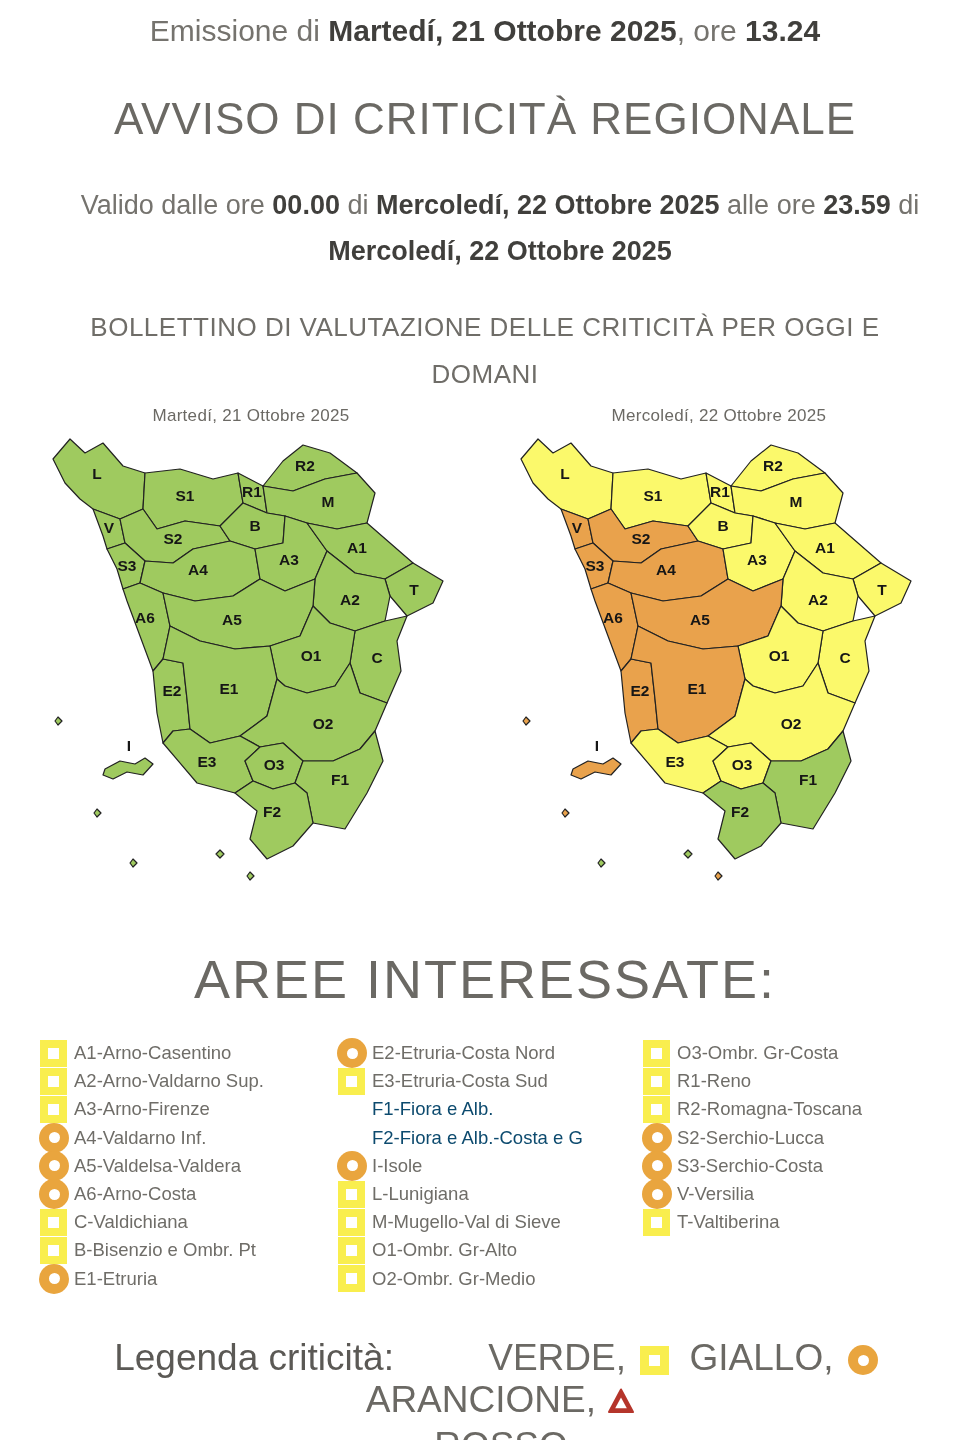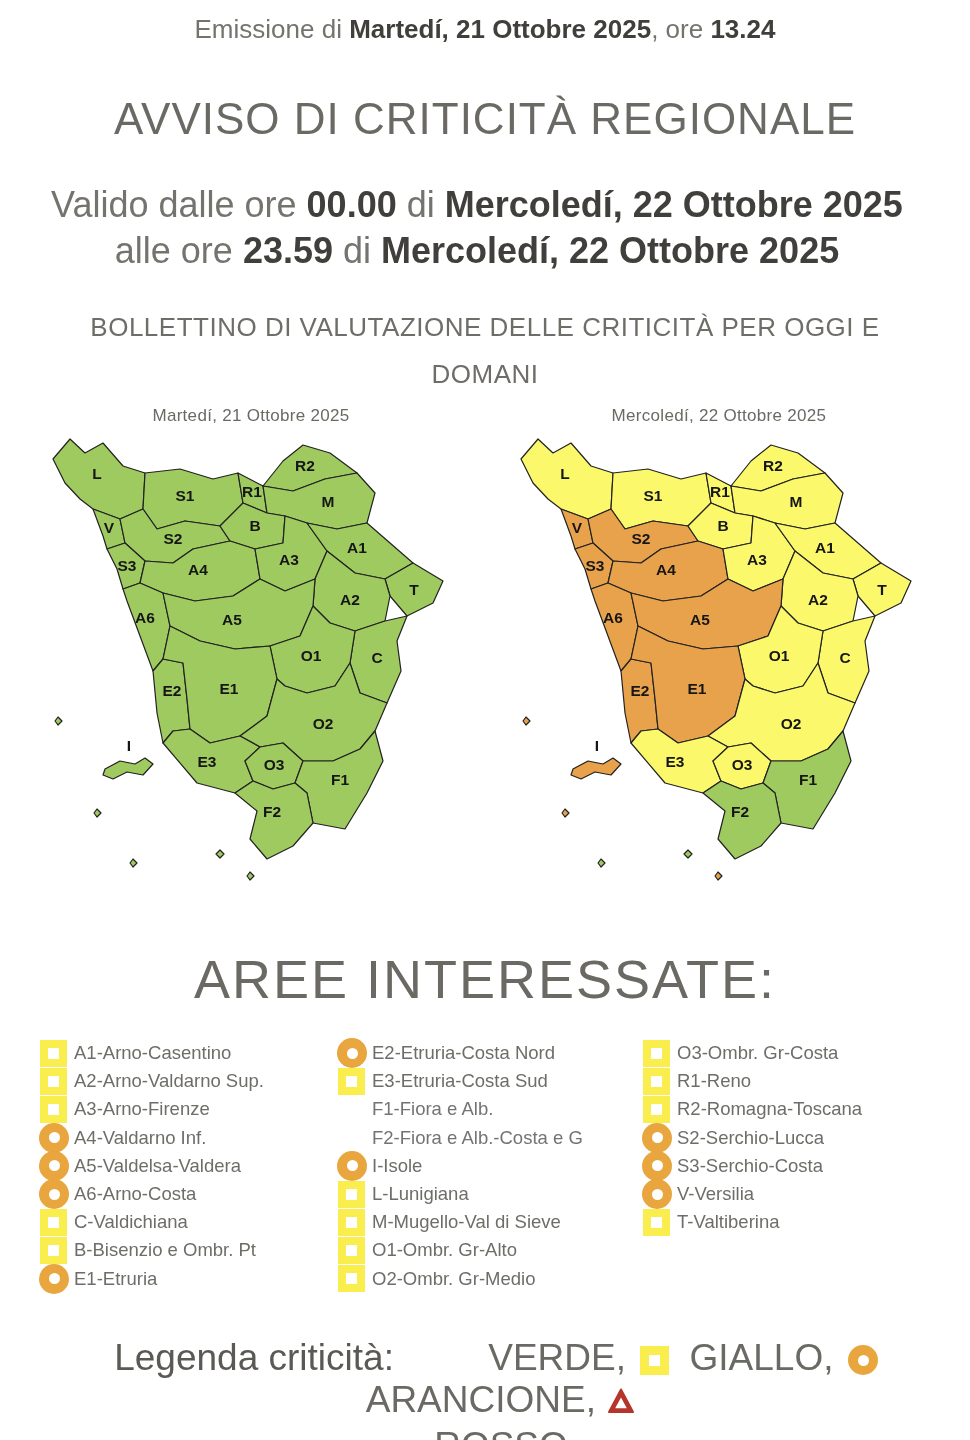--- a/index.html
+++ b/index.html
@@ -3,45 +3,45 @@
 <meta charset="utf-8">
 <style>
   html,body{margin:0;padding:0;}
   body{
     width:970px;height:1440px;position:relative;overflow:hidden;
     background:#ffffff;color:#75736e;
     font-family:"Liberation Sans",sans-serif;
   }
   .abs{position:absolute;}
   b,.bold{font-weight:700;color:#403f3c;}
-  .emission{top:14px;left:0;width:100%;text-align:center;font-size:26px;color:#75736e;}
+  .emission{top:14px;left:0;width:100%;text-align:center;font-size:30px;color:#75736e;}
   .main-title{top:94px;left:0;width:100%;text-align:center;font-size:44px;font-weight:400;
     color:#6b6964;letter-spacing:1px;margin:0;}
-  .validity{top:182px;left:37px;width:880px;text-align:center;font-size:36px;line-height:46px;color:#75736e;}
+  .validity{top:182px;left:60px;width:880px;text-align:center;font-size:27px;line-height:46px;color:#75736e;}
   .bulletin{top:304px;left:40px;width:890px;text-align:center;font-size:26px;line-height:47px;
     color:#6f6d68;letter-spacing:.5px;}
   .maps{top:406px;left:0;width:100%;display:flex;justify-content:center;gap:36px;}
   .map-block{width:432px;}
   .map-title{text-align:center;font-size:17px;color:#6b6964;letter-spacing:.3px;margin-bottom:5px;}
   svg.map{display:block;margin:0 auto;}
   .zone-label{font-family:"Liberation Sans",sans-serif;font-size:15.5px;font-weight:700;fill:#161616;}
   .aree{top:948px;left:0;width:100%;text-align:center;font-size:54px;font-weight:400;
     color:#6b6964;letter-spacing:2px;margin:0;}
   .areas-list{top:1039px;left:0;width:100%;height:260px;}
   .col{position:absolute;top:0;}
   .col1{left:40px;} .col2{left:338px;} .col3{left:643px;}
   .area-row{display:flex;align-items:center;height:28.2px;}
   .icon-slot{width:28px;height:28px;flex:0 0 28px;position:relative;}
   .sq-icon{position:absolute;left:0;top:.5px;width:27px;height:27px;background:#f9ee4e;}
   .sq-icon .hole{position:absolute;left:8px;top:8px;width:11px;height:11px;background:#ffffff;}
   .circ-icon{position:absolute;left:-1px;top:-1px;width:30px;height:30px;border-radius:50%;background:#e9a53e;}
   .circ-icon .hole{position:absolute;left:9.5px;top:9.5px;width:11px;height:11px;border-radius:50%;background:#ffffff;}
   .tri-icon{display:inline-block;vertical-align:-4px;}
   .area-label{margin-left:6px;font-size:18.5px;color:#6f6d68;white-space:nowrap;}
-  .area-label.dim{color:#737373;}
+  .area-label.dim{color:#0c4a6e;}
   .legend{top:1337px;left:0;width:100%;text-align:center;font-size:37px;color:#6b6964;line-height:42px;padding-left:16px;}
   .lg-label{color:#5b5955;margin-right:84px;}
   .legend .inline-icon{display:inline-block;vertical-align:-5px;position:relative;margin:0 10px 0 4px;}
   .legend .inline-icon.sq{width:29px;height:29px;background:#f9ee4e;}
   .legend .inline-icon.sq .hole{position:absolute;left:9px;top:9px;width:11px;height:11px;background:#fff;}
   .legend .inline-icon.ci{width:30px;height:30px;border-radius:50%;background:#e9a53e;}
   .legend .inline-icon.ci .hole{position:absolute;left:10px;top:10px;width:11px;height:11px;border-radius:50%;background:#fff;}
 </style>
 </head>
 <body>

